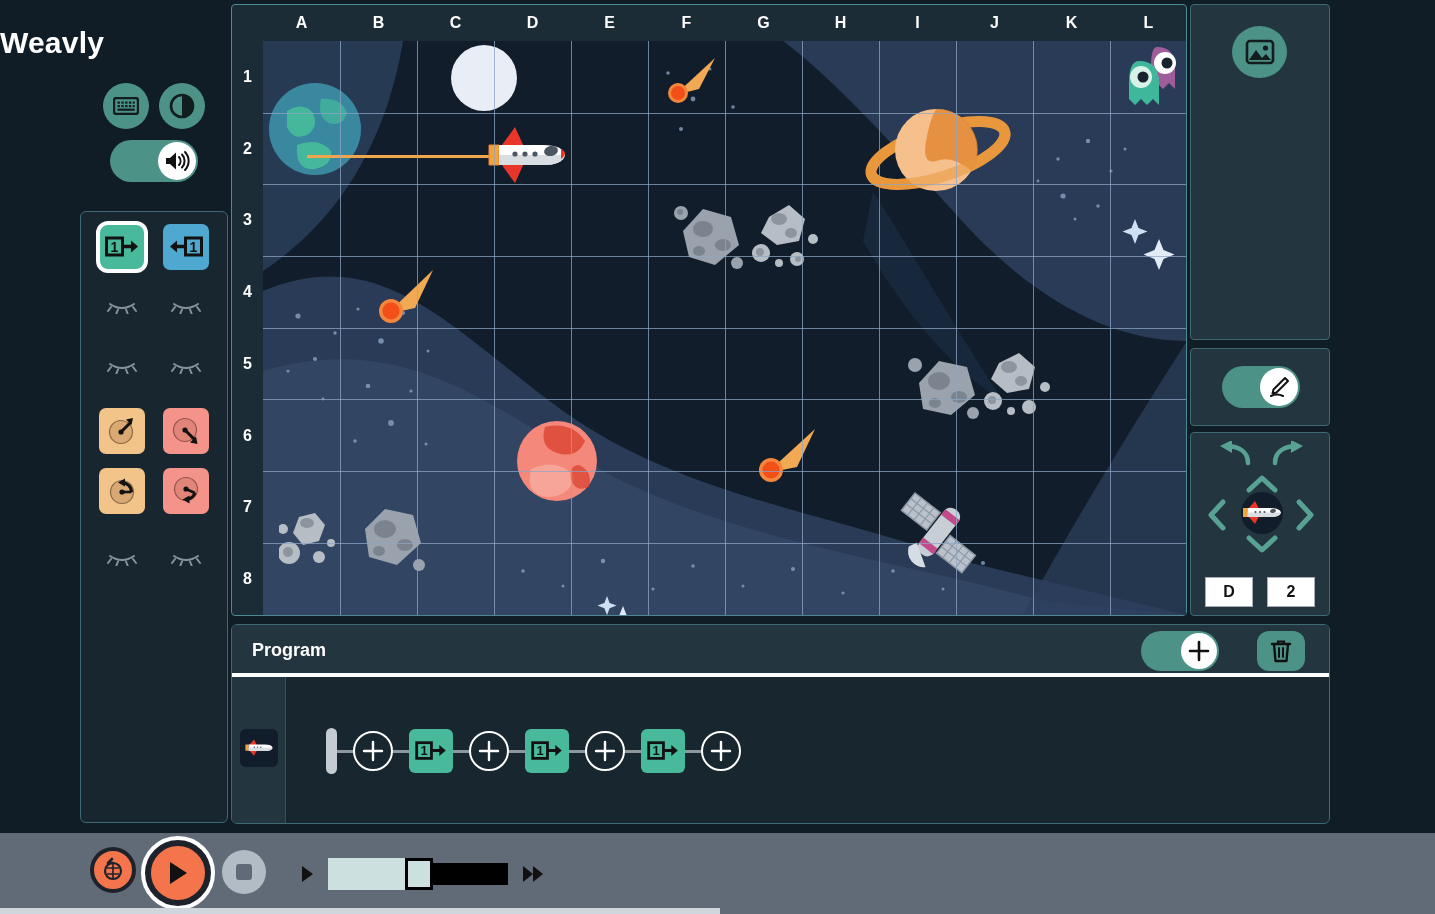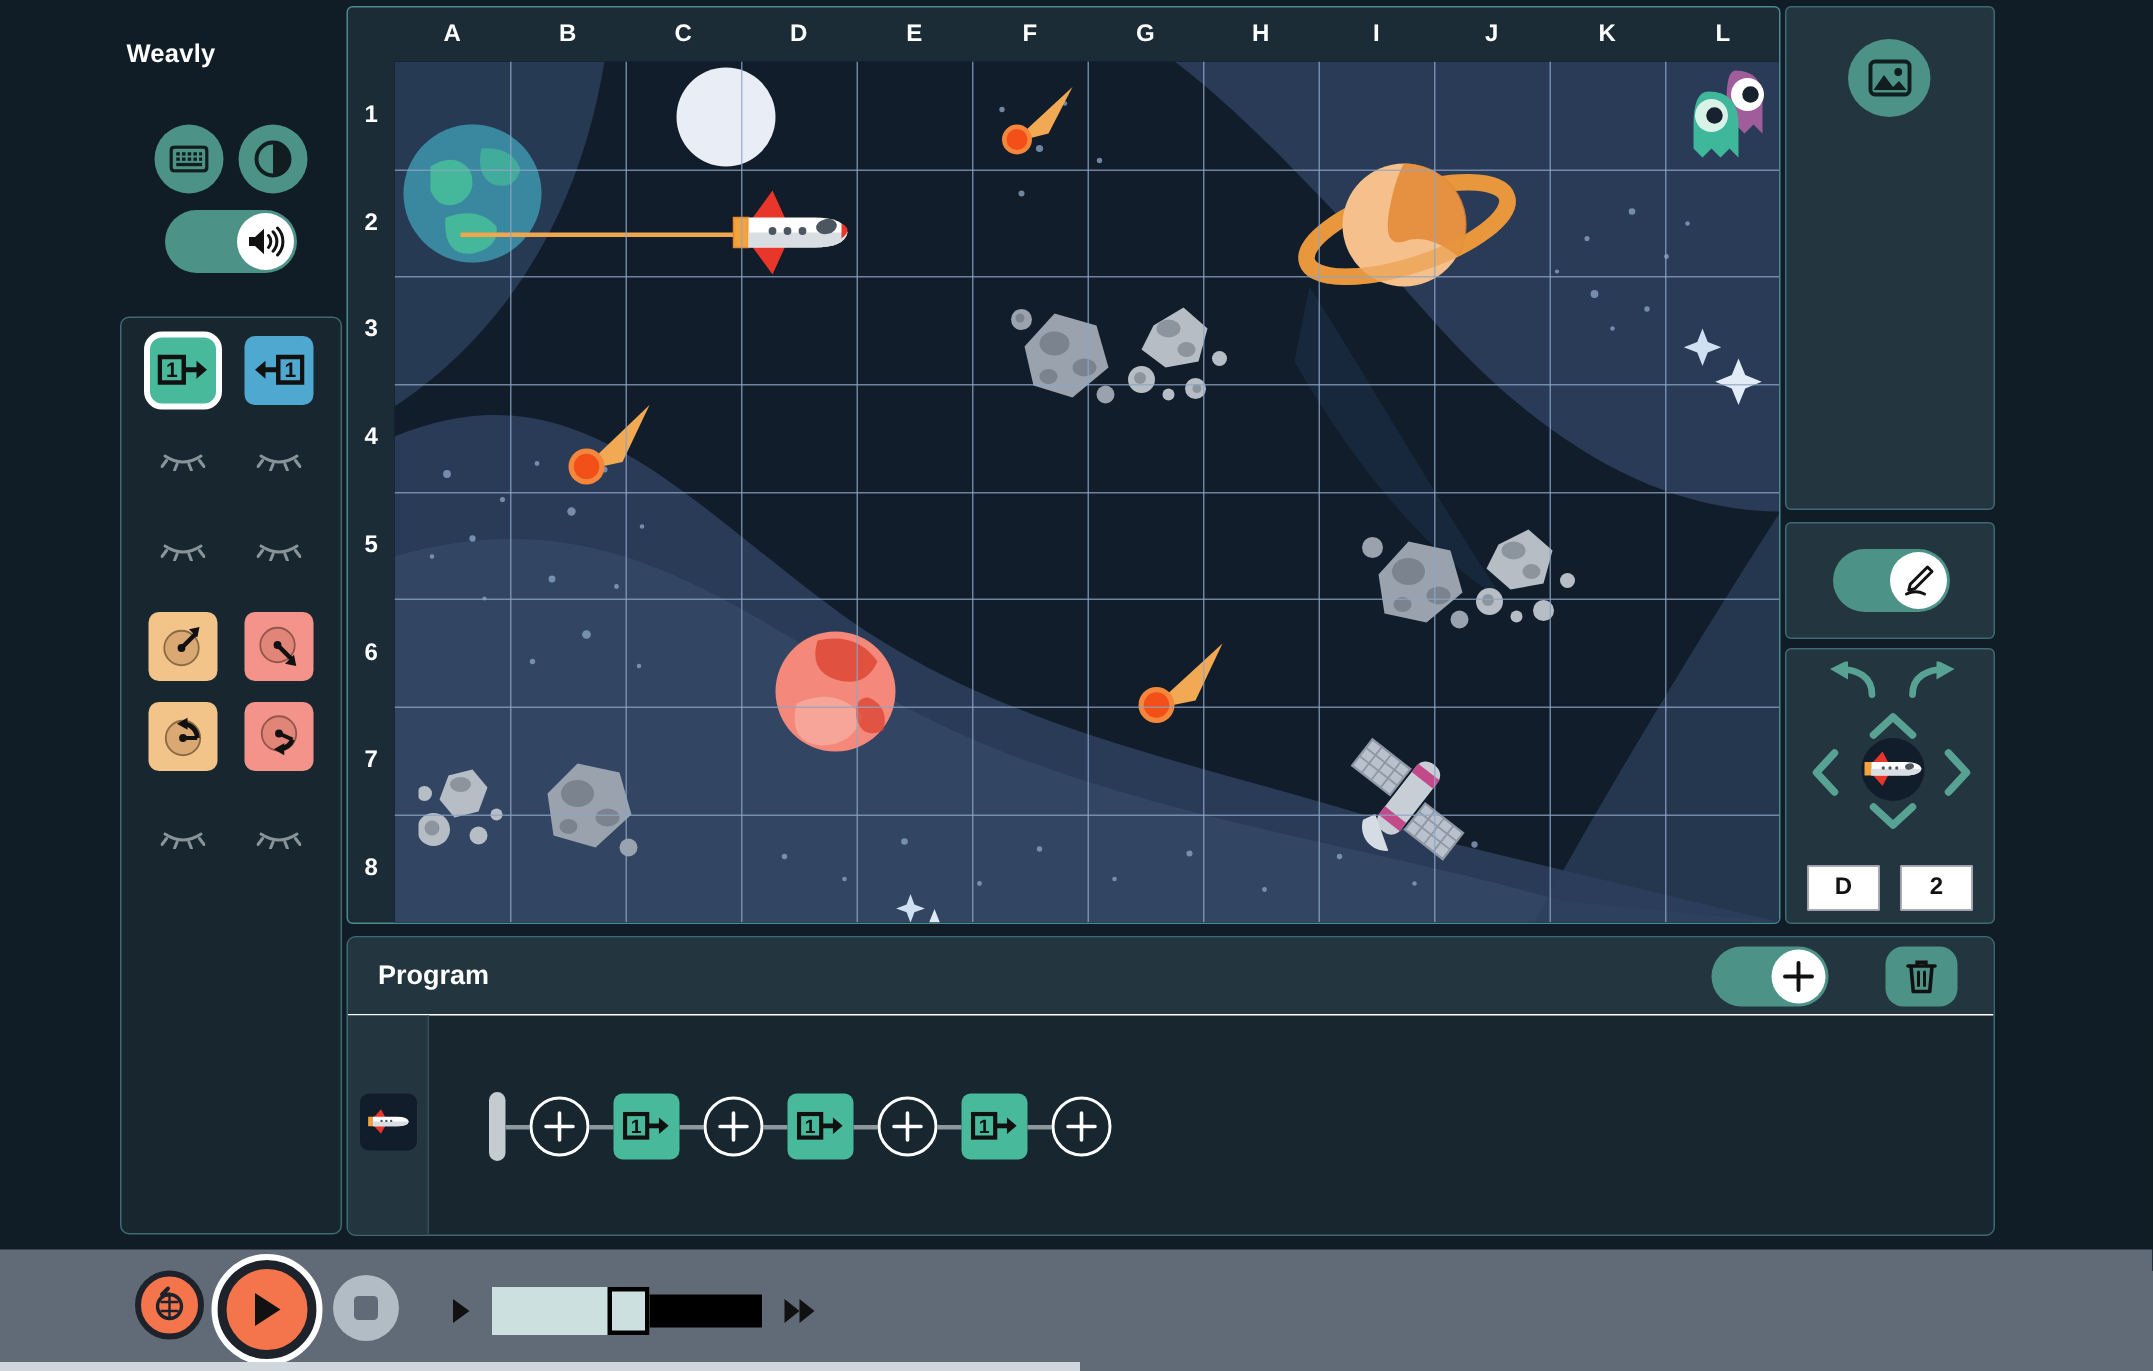--- a/index.html
+++ b/index.html
@@ -8,21 +8,21 @@
     background: #0f1c24;
     font-family: "Liberation Sans", sans-serif;
     overflow: hidden;
   }
   #app { position: relative; width: 1435px; height: 914px; background:#101d26; }
 
   
   #left-col { position:absolute; left:0; top:0; width:228px; height:828px; }
   #brand {
     position:absolute; left:0; top:26px; width:228px;
-    text-align:center; color:#fff; font-size:17px; font-weight:700;
+    text-align:left; color:#fff; font-size:30px; font-weight:700;
     letter-spacing:.2px;
   }
   .round-btn {
     position:absolute; width:46px; height:46px; border-radius:50%;
     background:#4d9287; border:none; cursor:pointer;
     display:flex; align-items:center; justify-content:center;
   }
   #kbd-btn  { left:103px; top:83px; }
   #contrast-btn { left:159px; top:83px; }
   #audio-toggle {
@@ -137,21 +137,21 @@
   }
 
   
   #program-panel {
     position:absolute; left:231px; top:624px; width:1099px; height:200px;
     background:#17262f; border:1px solid #3d6a73; border-radius:6px;
     overflow:hidden;
   }
   #program-header {
     position:relative; height:52px; background:#23353f;
-    border-bottom:1px solid #ffffff;
+    border-bottom:4px solid #ffffff;
   }
   #program-title {
     position:absolute; left:20px; top:15px;
     color:#fff; font-size:18px; font-weight:700;
   }
   #prog-add-btn {
     position:absolute; right:110px; top:6px; width:78px; height:40px;
     border-radius:20px; background:#4d9287; border:none; cursor:pointer;
   }
   #prog-add-btn .knob {

